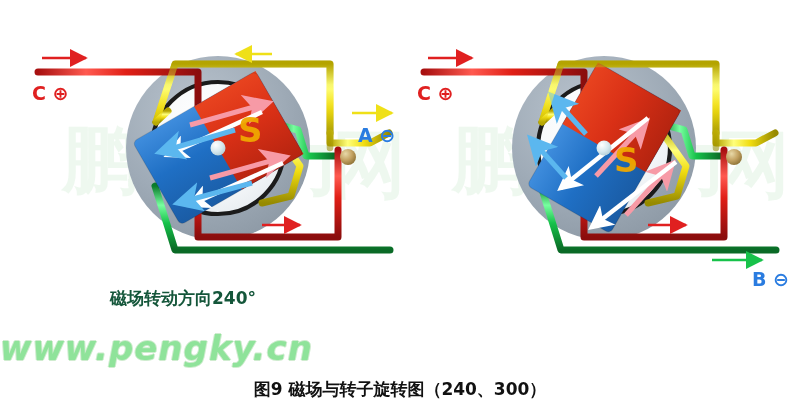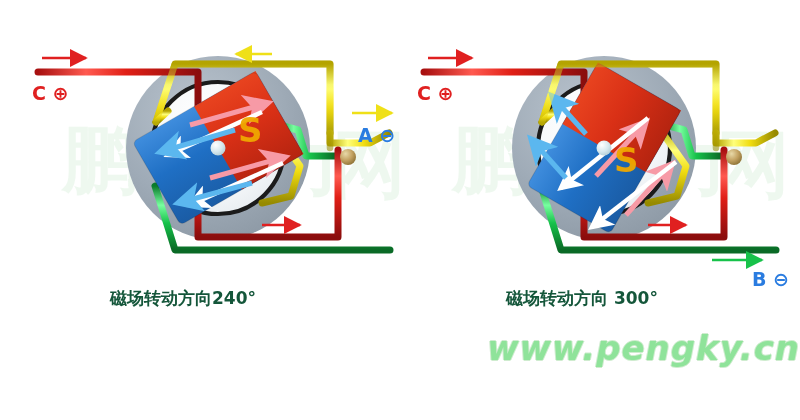--- a/index.html
+++ b/index.html
@@ -29,21 +29,21 @@
     text-align:center;
     font-size:17px;
     font-weight:700;
     color:#111111;
     white-space:nowrap;
     font-family:"DejaVu Sans","Liberation Sans",sans-serif;
   }
   #watermark{
     position:absolute;
     left:0;width:800px;top:328px;
-    text-align:right;
+    text-align:left;
     font-size:34px;
     font-style:italic;
     font-weight:800;
     color:#8fe39a;
     letter-spacing:1px;
     text-shadow:
        1px 0 0 #cfeccf, -1px 0 0 #cfeccf,
        0 1px 0 #cfeccf, 0 -1px 0 #cfeccf;
     font-family:"DejaVu Sans","Liberation Sans",sans-serif;
   }
@@ -295,16 +295,16 @@
       </g>
     </g>
   </svg>
 
   <div class="term red" id="term-c-left">C ⊕</div>
   <div class="term red" id="term-c-right">C ⊕</div>
   <div class="term blue" id="term-a">A ⊖</div>
   <div class="term blue" id="term-b">B ⊖</div>
 
   <div class="subtitle" id="sub-left">磁场转动方向240°</div>
-  <div class="subtitle" id="sub-right">磁场转动方向 300°</div>
 
   <div id="watermark">www.pengky.cn</div>
+  <div id="caption">图9  磁场与转子旋转图（240、300）</div>
 </div>
 
 </body></html>

